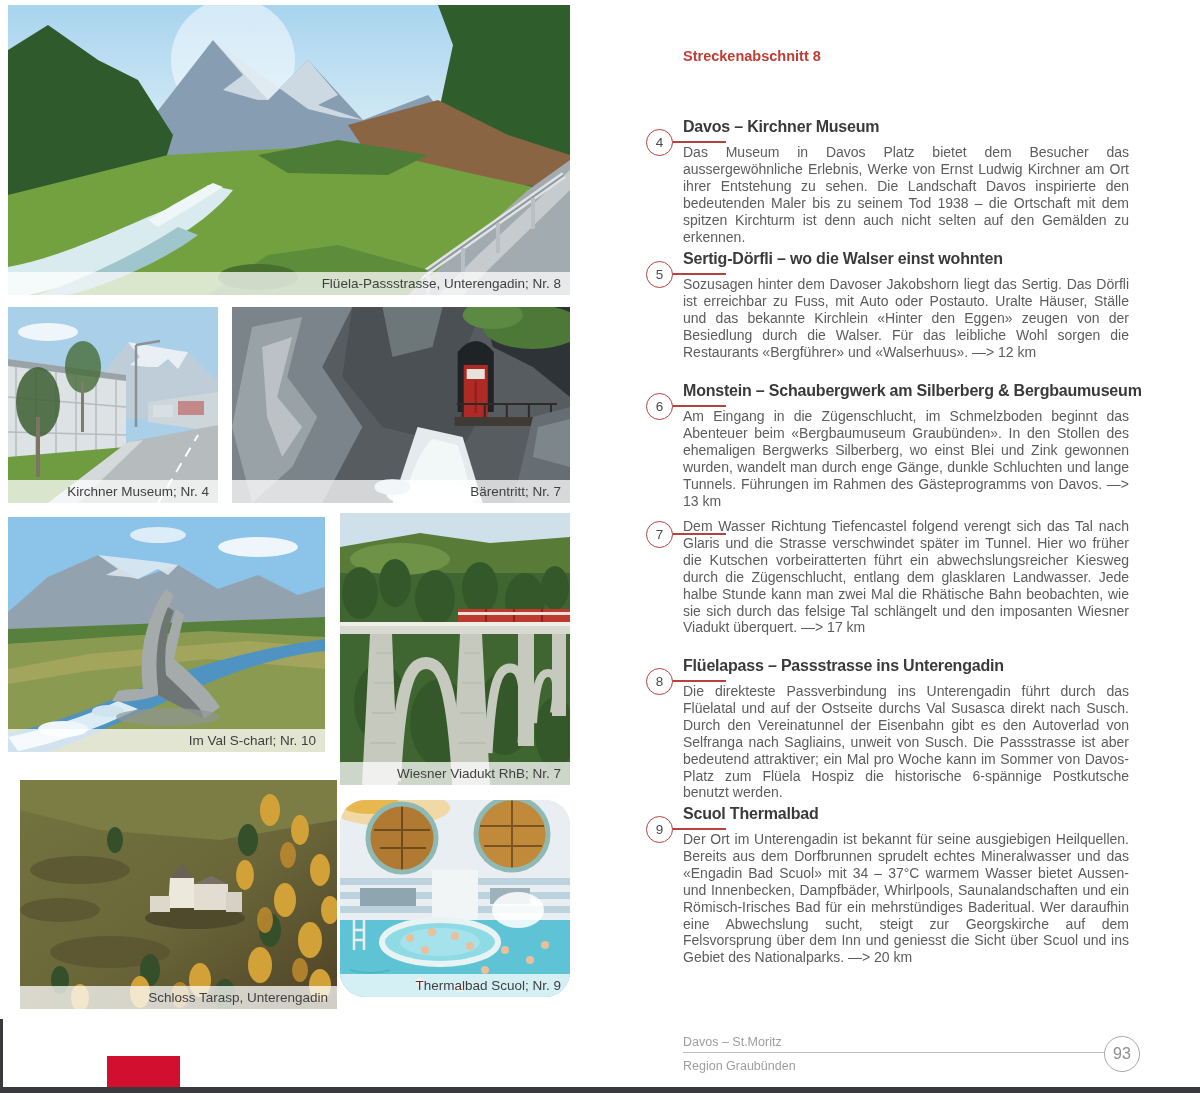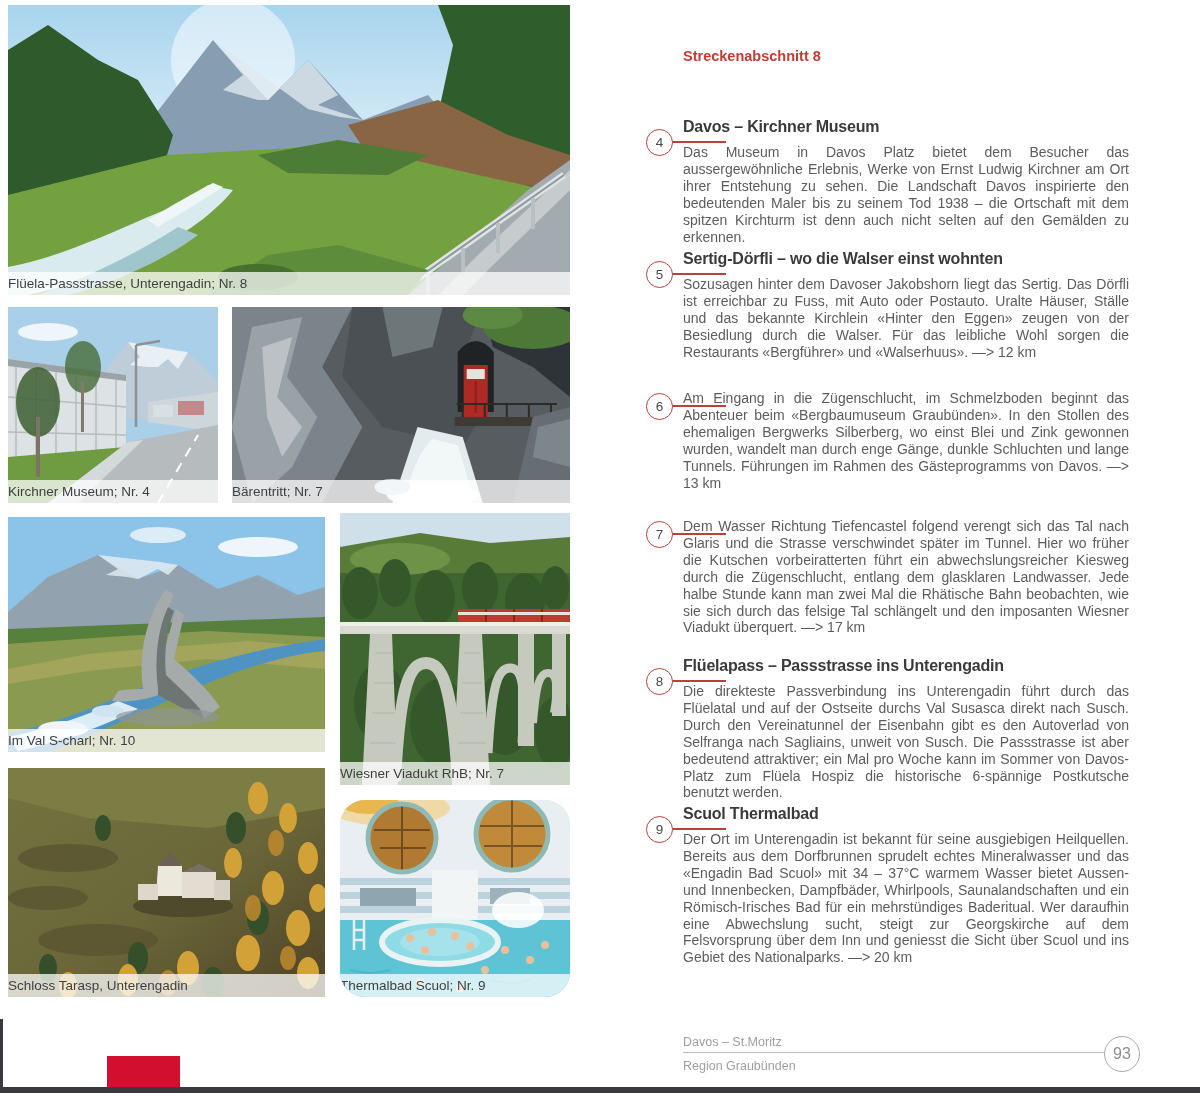--- a/index.html
+++ b/index.html
@@ -4,21 +4,21 @@
 <style>
   html,body{margin:0;padding:0;background:#ffffff;}
   .page{position:relative;width:1200px;height:1093px;background:#ffffff;
         font-family:"Liberation Sans",sans-serif;overflow:hidden;}
 
   
   .photo{position:absolute;overflow:hidden;background:#dfe5e8;}
   .photo svg{display:block;width:100%;height:100%;}
   .caption{position:absolute;left:0;right:0;bottom:0;height:23px;
            background:rgba(255,255,255,0.74);color:#3f3f3f;font-size:13.5px;
-           line-height:23px;padding-right:9px;box-sizing:border-box;}
+           line-height:23px;text-align:right;padding-right:9px;box-sizing:border-box;}
 
   #ph-fluela{left:8px;top:5px;width:562px;height:290px;}
   #ph-kirchner{left:8px;top:307px;width:210px;height:196px;}
   #ph-baerentritt{left:232px;top:307px;width:338px;height:196px;}
   #ph-valscharl{left:8px;top:517px;width:317px;height:235px;}
   #ph-viadukt{left:340px;top:513px;width:230px;height:272px;}
   #ph-tarasp{left:8px;top:768px;width:317px;height:229px;}
   #ph-thermalbad{left:340px;top:800px;width:230px;height:197px;border-radius:25px;}
 
   
@@ -220,21 +220,21 @@
           <line x1="30" y1="230" x2="56" y2="230"></line>
         <line x1="124" y1="140" x2="140" y2="140"></line>
           <line x1="122" y1="170" x2="142" y2="170"></line>
         <line x1="120" y1="200" x2="144" y2="200"></line>
           <line x1="118" y1="230" x2="146" y2="230"></line>
       </g>
     </svg>
     <figcaption class="caption">Wiesner Viadukt RhB; Nr. 7</figcaption>
   </figure>
 
-  <figure class="photo" id="ph-tarasp" style="margin:0;">
+  <figure class="photo" id="ph-tarasp" style="margin:12px;">
     <svg viewBox="0 0 317 229" preserveAspectRatio="none">
       <defs>
         <linearGradient id="tar" x1="0" y1="0" x2="1" y2="1">
           <stop offset="0" stop-color="#73743f"></stop>
             <stop offset="0.55" stop-color="#6a6639"></stop>
             <stop offset="1" stop-color="#4e4226"></stop>
         </linearGradient>
       </defs>
       <rect width="317" height="229" fill="url(#tar)"></rect>
       <polygon points="0,0 317,0 317,40 200,60 80,50 0,30" fill="#7c7d45"></polygon>
@@ -364,20 +364,21 @@
     <div class="section" style="top:250px;">
       <div class="numcircle">5</div>
       <div class="connector"></div>
       <h3>Sertig-Dörfli – wo die Walser einst wohnten</h3>
       <p>Sozusagen hinter dem Davoser Jakobshorn liegt das Sertig. Das Dörfli ist erreichbar zu Fuss, mit Auto oder Postauto. Uralte Häuser, Ställe und das bekannte Kirchlein «Hinter den Eggen» zeugen von der Besiedlung durch die Walser. Für das leibliche Wohl sorgen die Restaurants «Bergführer» und «Walserhuus». —&gt; 12 km</p>
     </div>
 
     <div class="section" style="top:382px;">
       <div class="numcircle">6</div>
       <div class="connector"></div>
+      <h3>Monstein – Schaubergwerk am Silberberg &amp; Bergbaumuseum</h3>
       <p>Am Eingang in die Zügenschlucht, im Schmelzboden beginnt das Abenteuer beim «Bergbaumuseum Graubünden». In den Stollen des ehemaligen Bergwerks Silberberg, wo einst Blei und Zink gewonnen wurden, wandelt man durch enge Gänge, dunkle Schluchten und lange Tunnels. Führungen im Rahmen des Gästeprogramms von Davos.  —&gt; 13 km</p>
     </div>
 
     <div class="section" style="top:510px;">
       <div class="numcircle">7</div>
       <div class="connector"></div>
       <p>Dem Wasser Richtung Tiefencastel folgend verengt sich das Tal nach Glaris und die Strasse verschwindet später im Tunnel. Hier wo früher die Kutschen vorbeiratterten führt ein abwechslungsreicher Kiesweg durch die Zügenschlucht, entlang dem glasklaren Landwasser. Jede halbe Stunde kann man zwei Mal die Rhätische Bahn beobachten, wie sie sich durch das felsige Tal schlängelt und den imposanten Wiesner Viadukt überquert.  —&gt; 17 km</p>
     </div>
 
     <div class="section" style="top:657px;">

